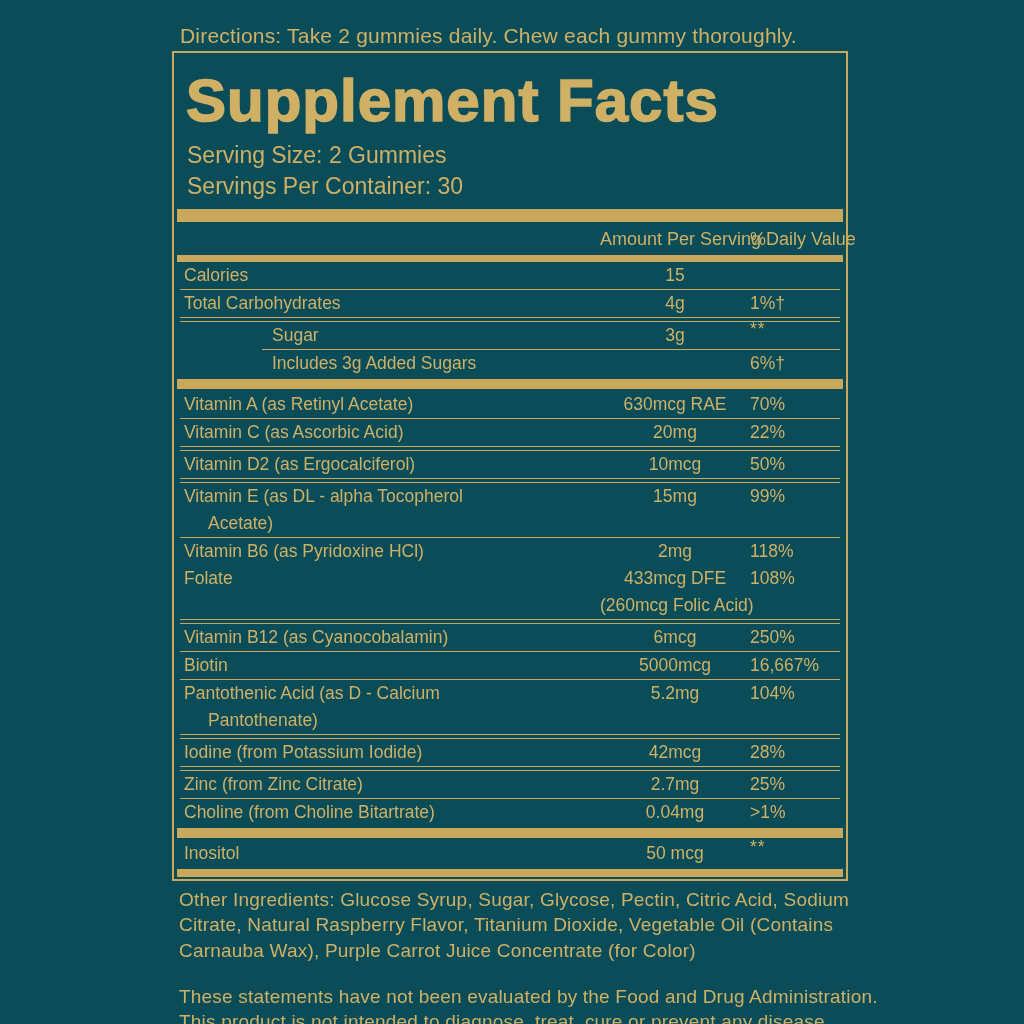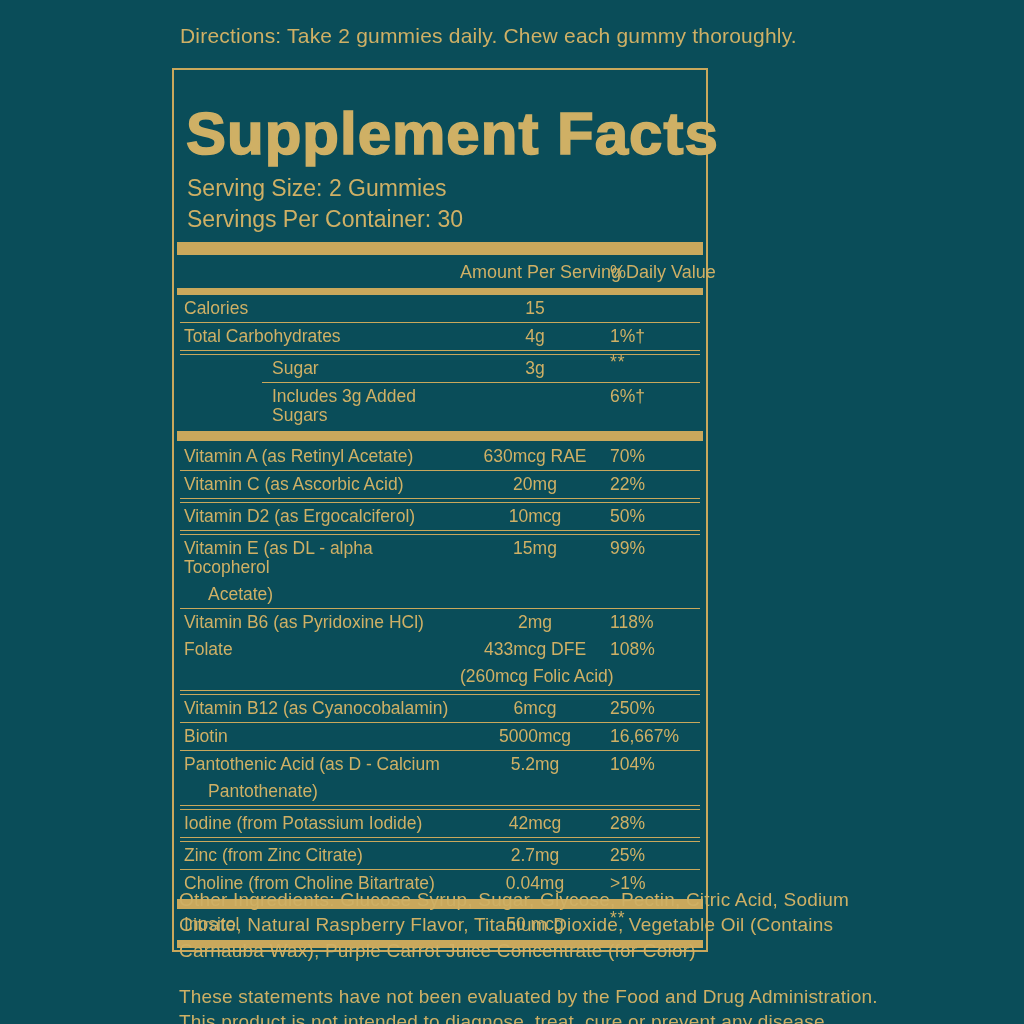--- a/index.html
+++ b/index.html
@@ -7,23 +7,23 @@
     width:1024px;height:1024px;position:relative;overflow:hidden;
     background:#0a4d59;
     font-family:"Liberation Sans","DejaVu Sans",sans-serif;
     color:#cfb065;
   }
   .directions{
     position:absolute;left:180px;top:24px;width:700px;
     font-size:21px;letter-spacing:.2px;
   }
   .panel{
-    position:absolute;left:172px;top:68px;width:536px;
+    position:absolute;left:172px;top:51px;width:676px;
     border:2px solid #c9a85c;box-sizing:border-box;
-    padding-top:28px;
+    padding-top:12px;
   }
   .title{
     margin:6px 10px 10px 12px;
     font-size:60px;line-height:1.0;font-weight:bold;
     letter-spacing:1px;
     -webkit-text-stroke:1.6px #cfb065;
     white-space:nowrap;
   }
   .serving{margin:2px 0 2px 13px;font-size:23px;line-height:1.25;}
   .bar{background:#c9a85c;margin:0 3px;}

